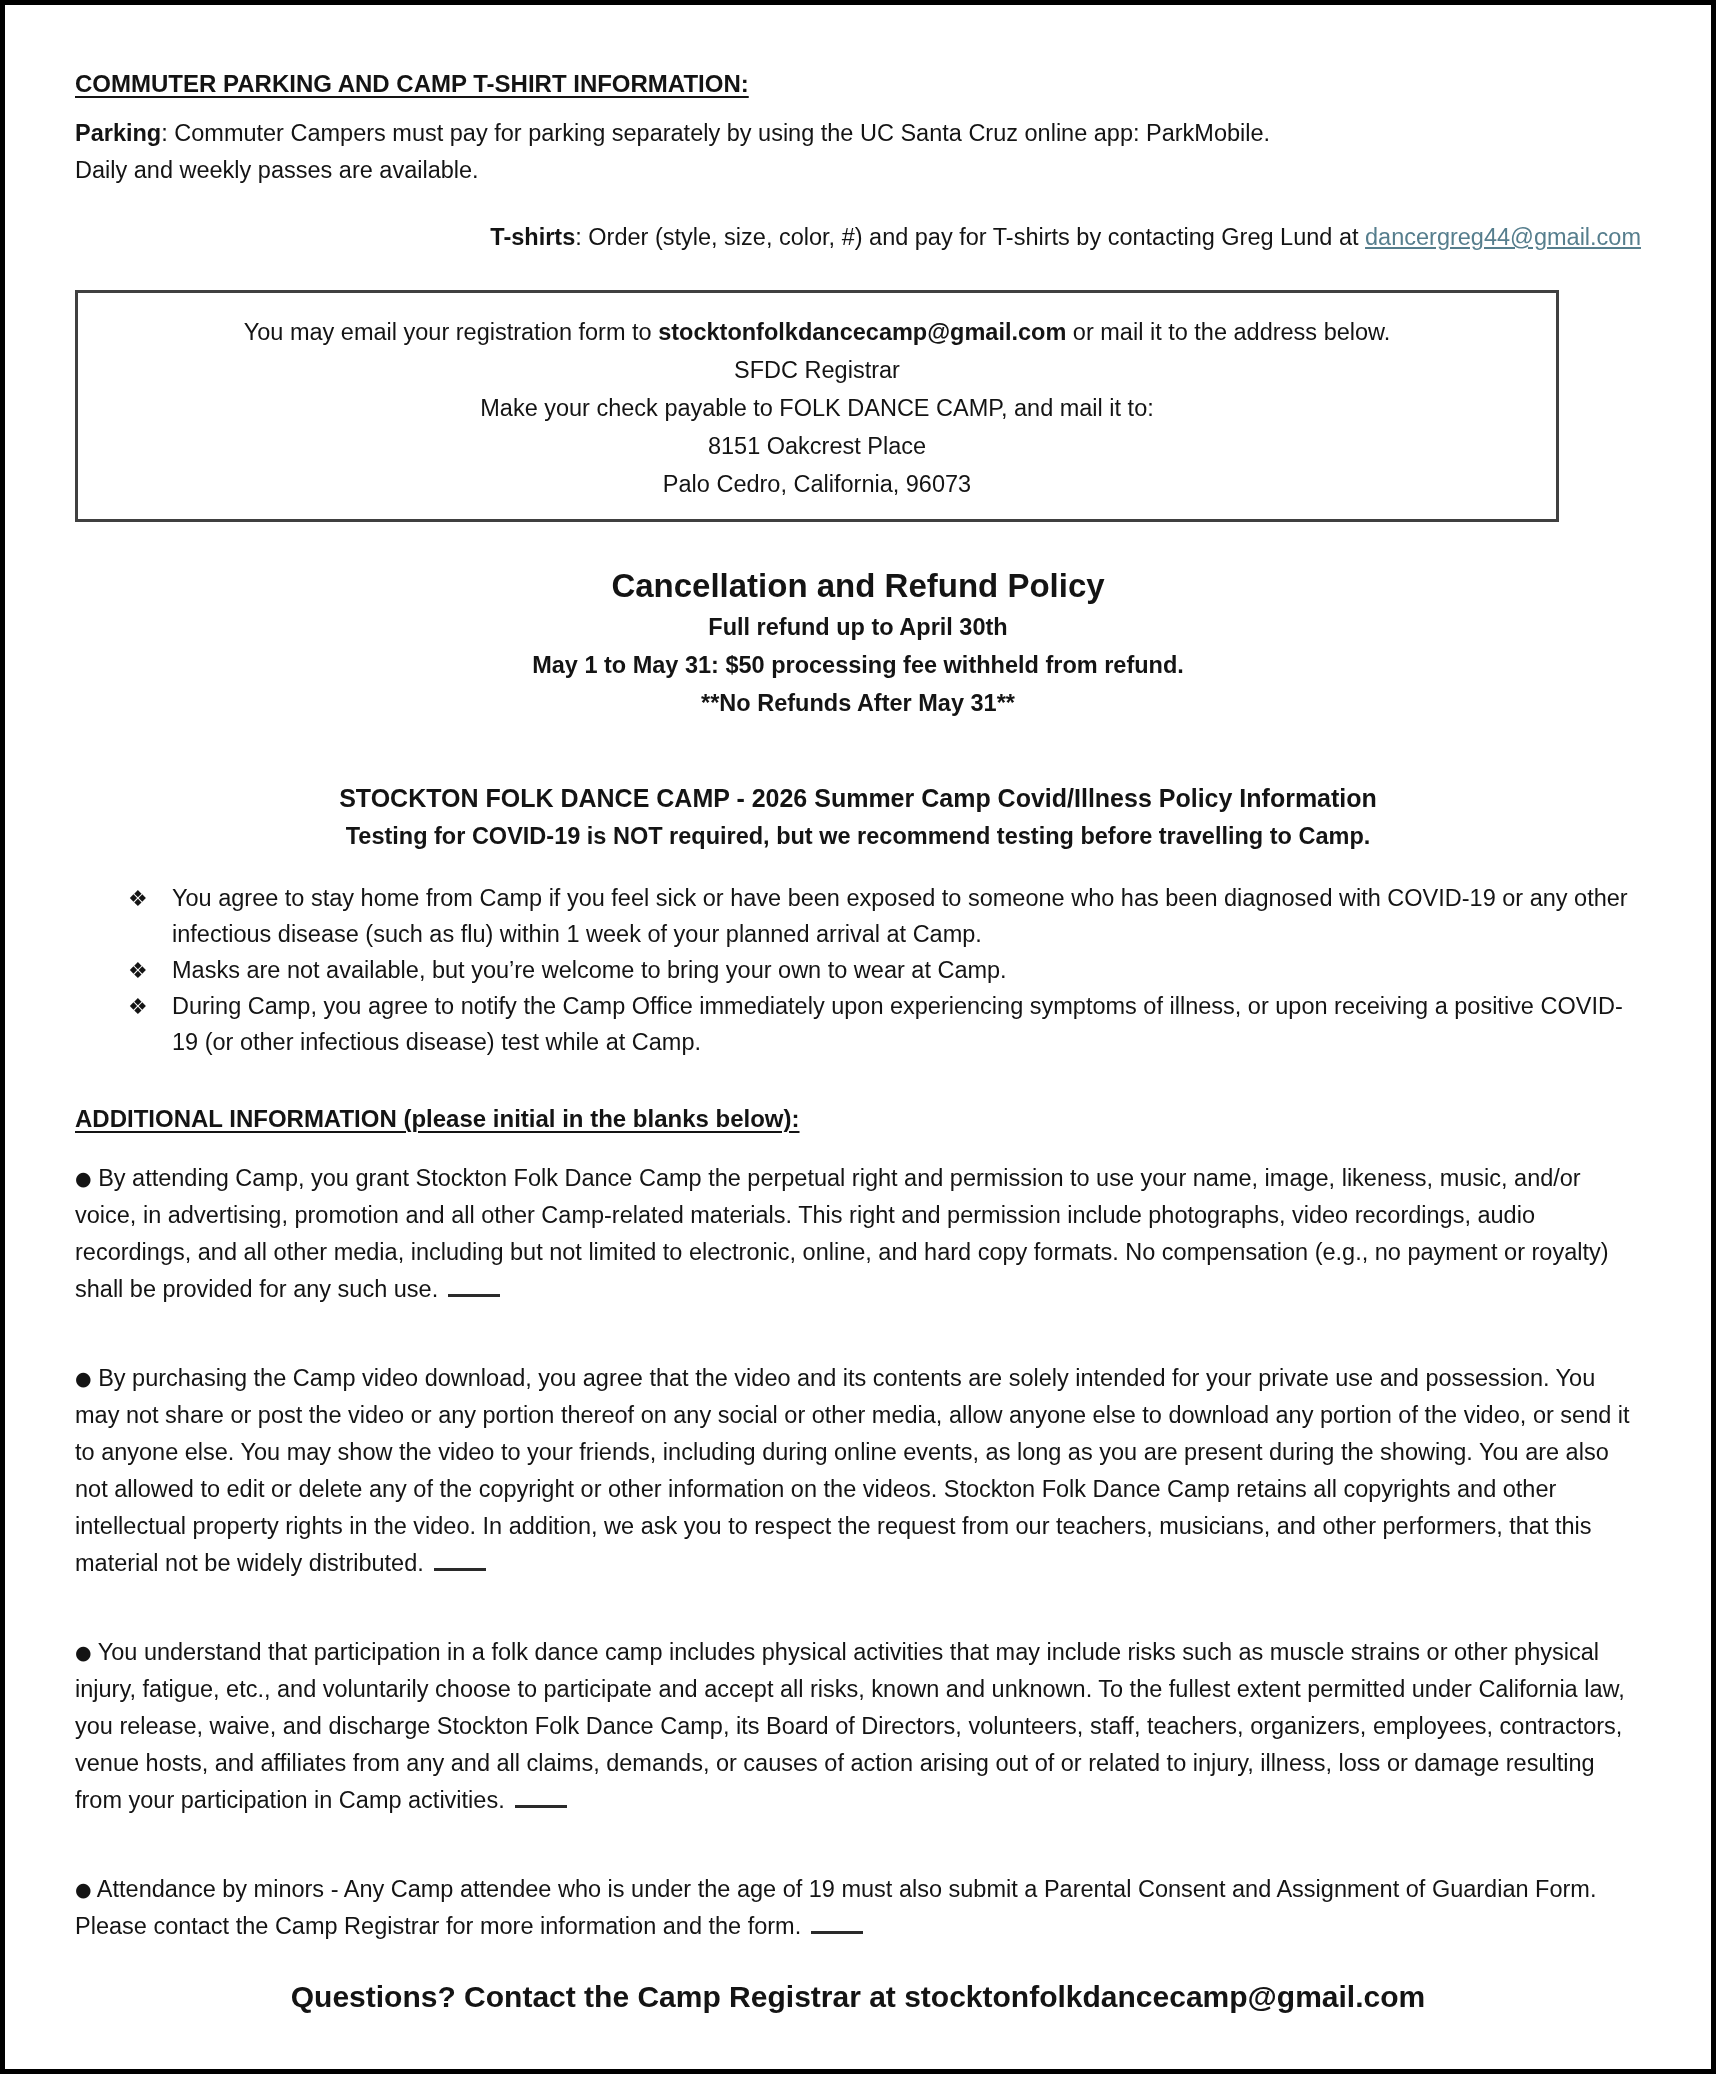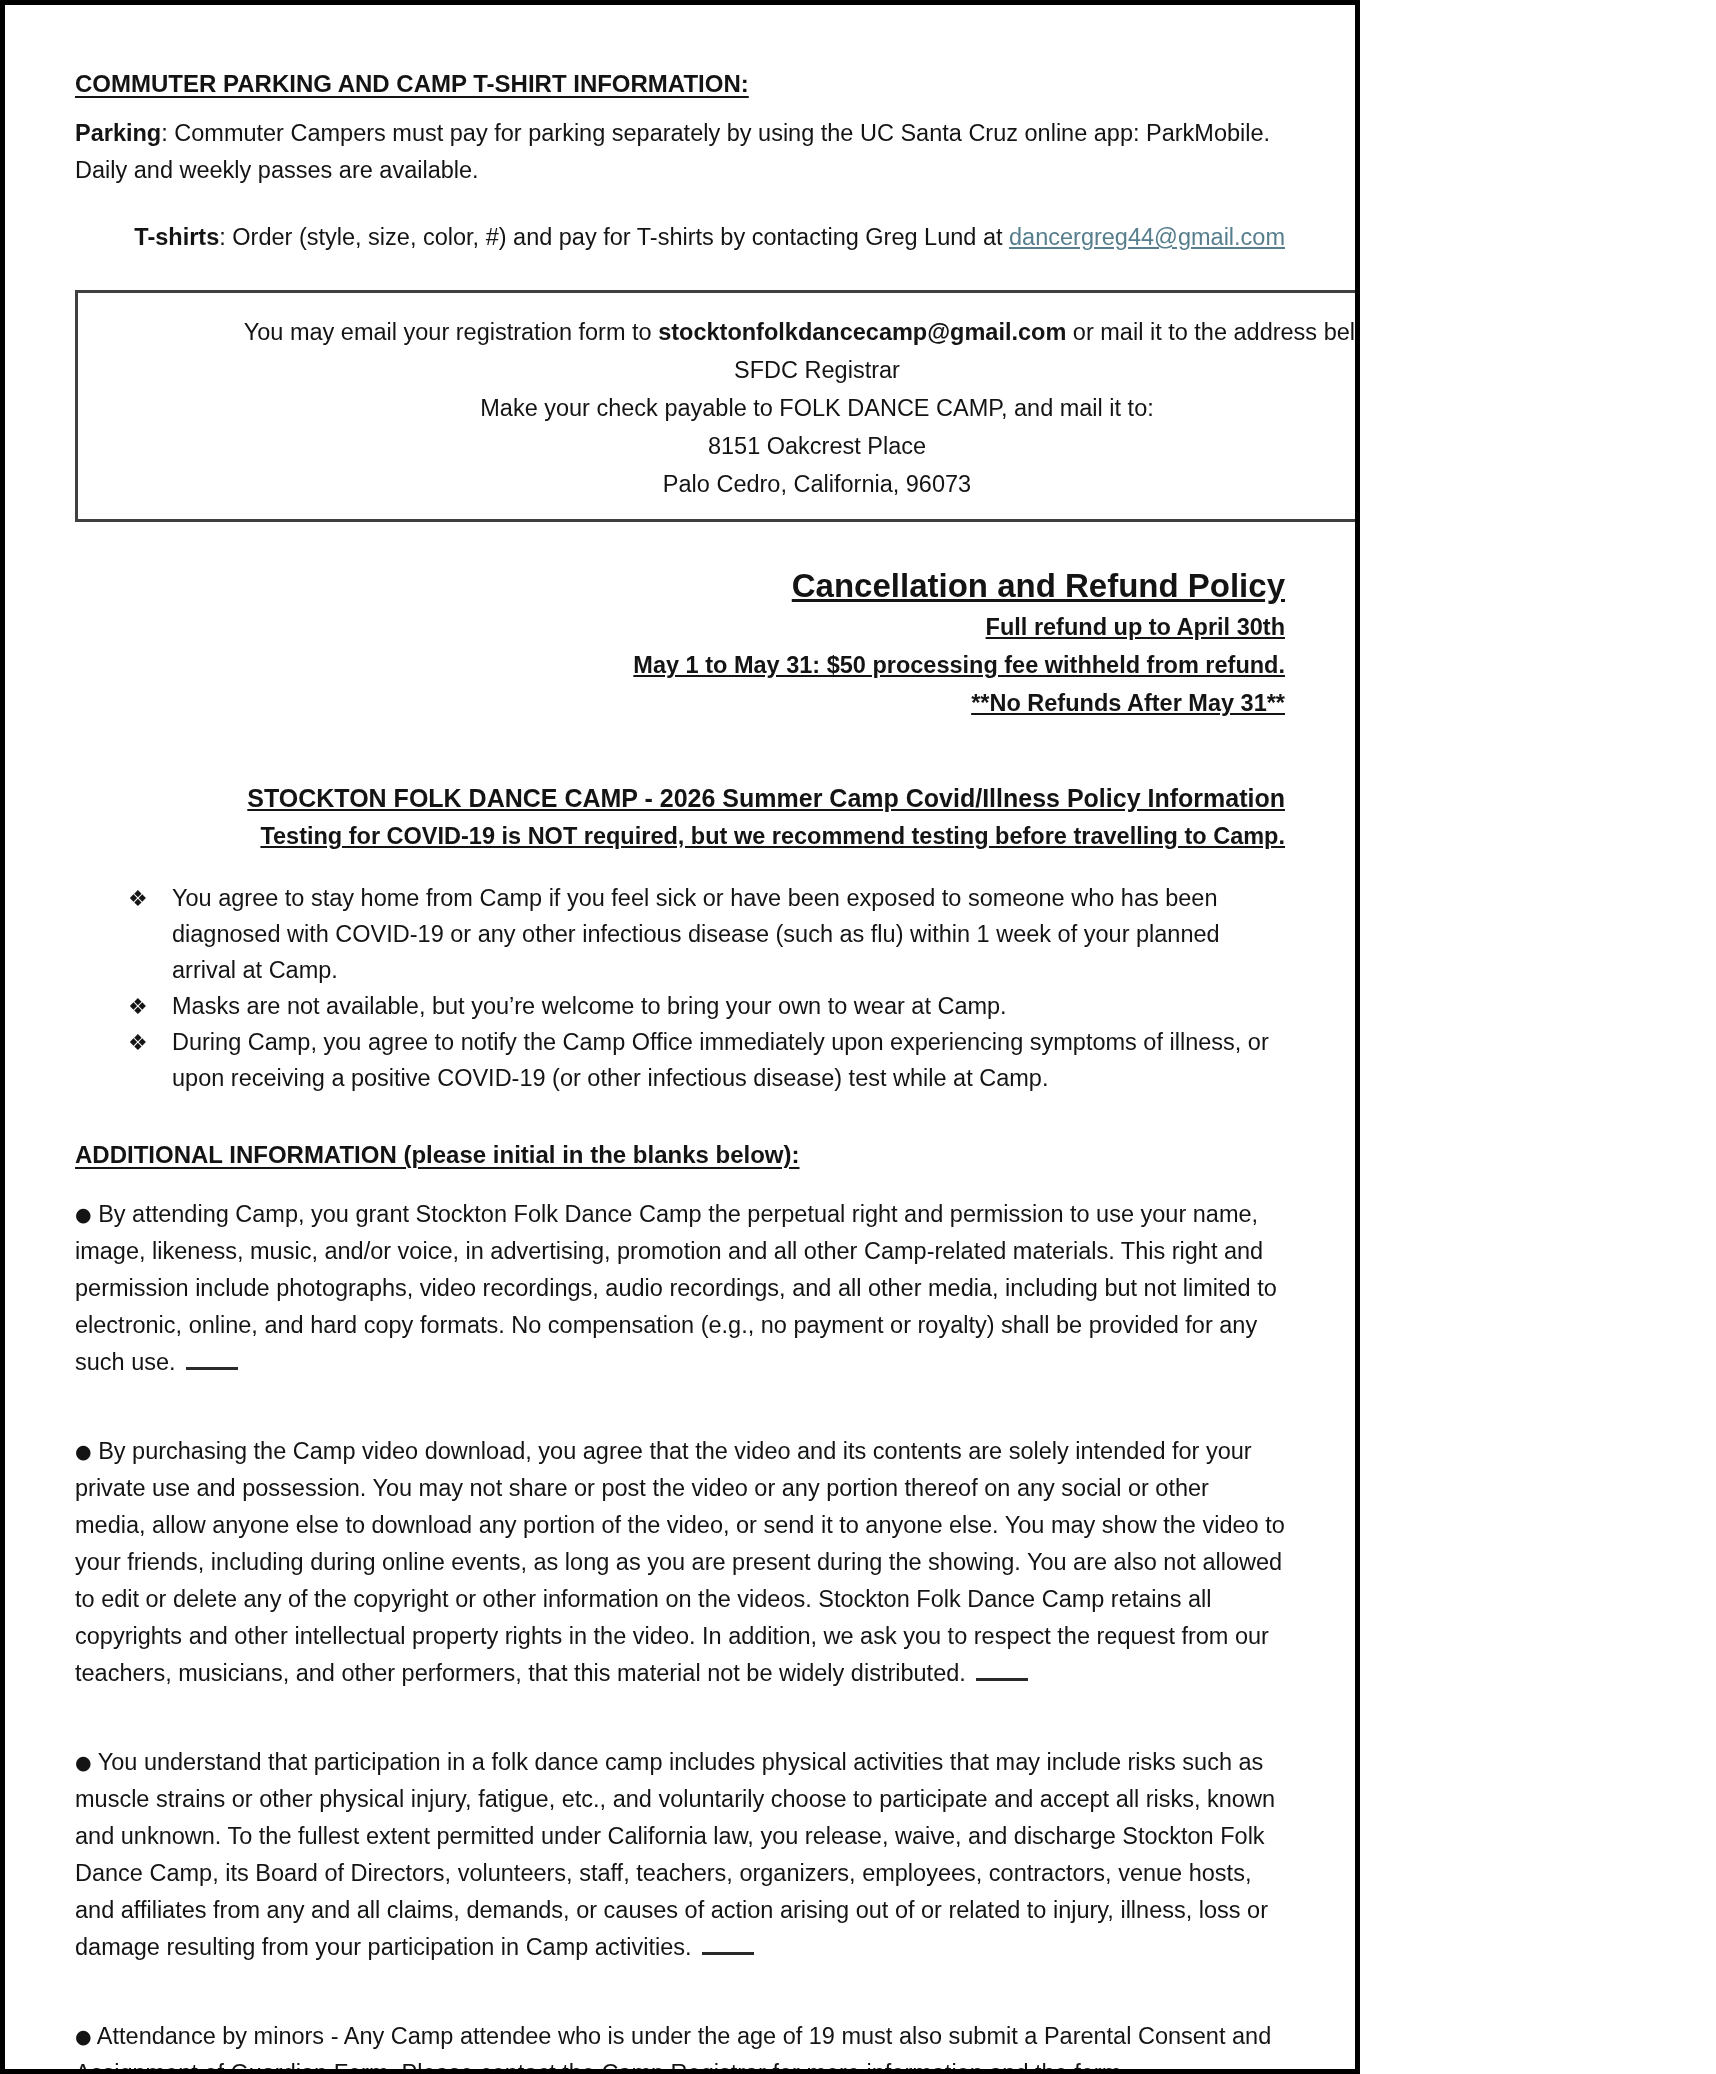--- a/index.html
+++ b/index.html
@@ -1,17 +1,17 @@
 <!DOCTYPE html>
 <html><head>
 <meta charset="utf-8">
 <style>
   html, body { margin: 0; padding: 0; background: #ffffff; }
   .page {
-    width: 1360px;
+    width: 1716px;
     height: 2074px;
     box-sizing: border-box;
     border: 5px solid #000000;
     padding: 64px 70px 16px 70px;
     background: #ffffff;
     color: #141414;
     font-family: "Liberation Sans", sans-serif;
     overflow: hidden;
   }
   p { margin: 0; }
@@ -43,21 +43,21 @@
     width: 1484px;
     border: 3px solid #404040;
     padding: 20px 20px 16px 20px;
     text-align: center;
   }
   .box-line {
     font-size: 23.5px;
     line-height: 38px;
   }
 
-  .center { text-align: right; text-decoration: underline; }
+  .center { text-align: center; }
 
   .refund-section { margin-top: 42px; }
   .refund-title {
     font-size: 33px;
     line-height: 44px;
   }
   .refund-line {
     font-size: 23.5px;
     line-height: 38px;
     font-weight: bold;

